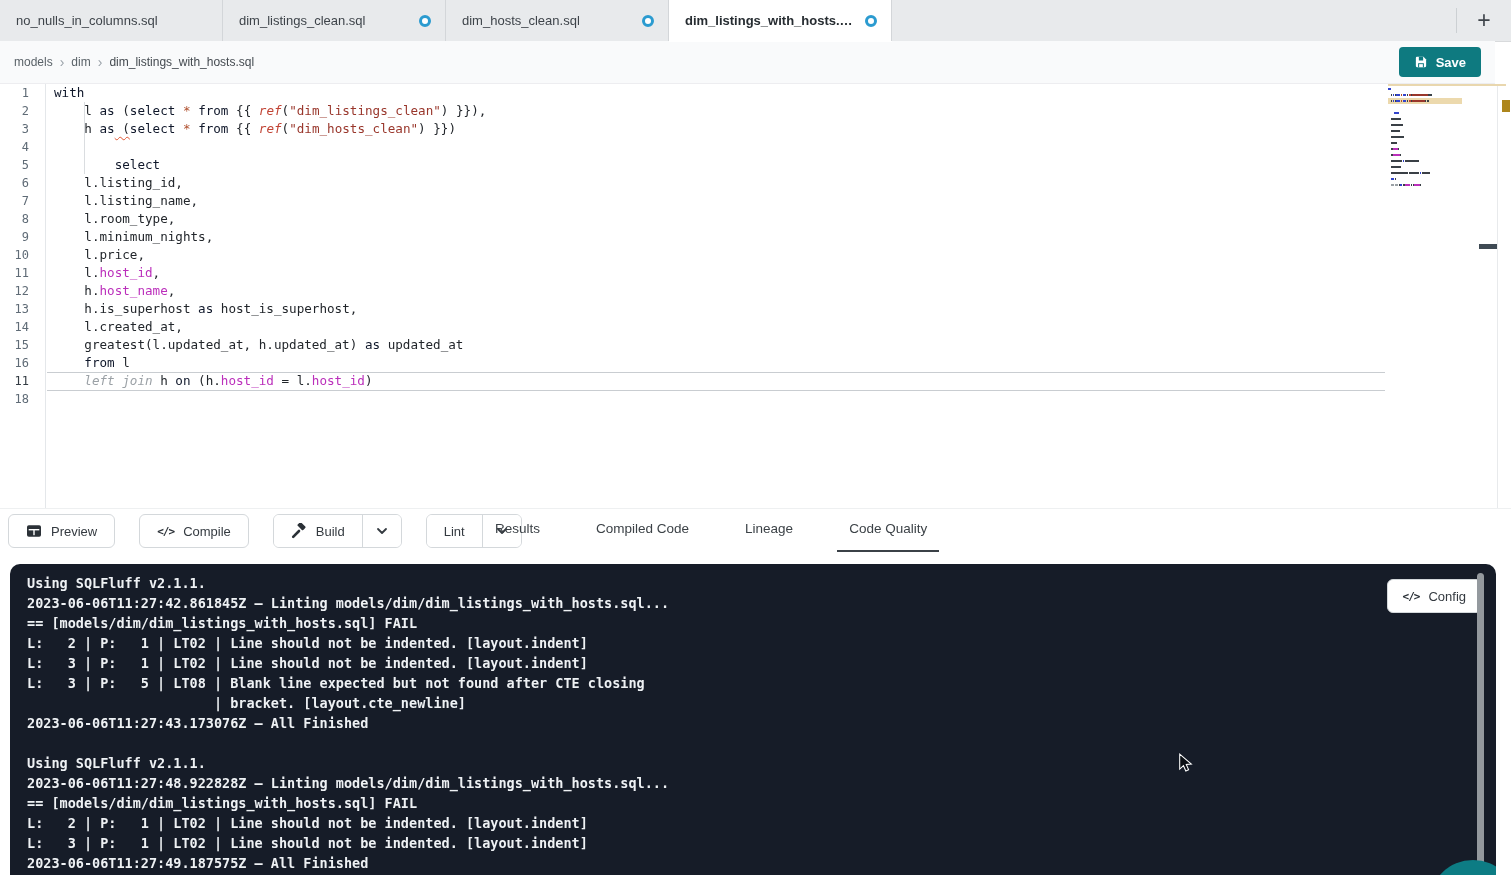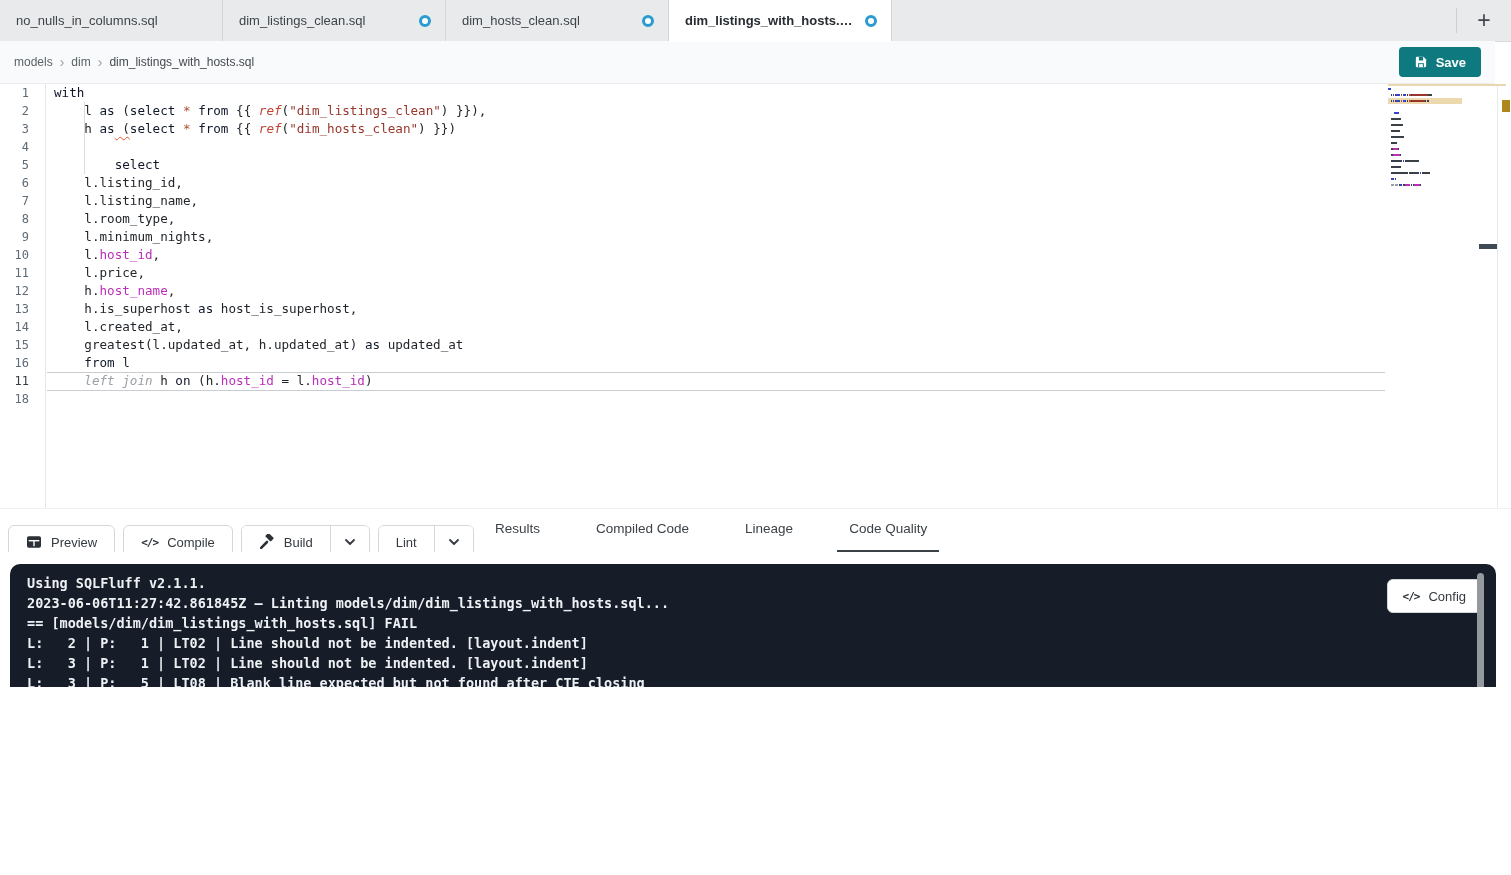--- a/index.html
+++ b/index.html
@@ -1,16 +1,16 @@
 <!DOCTYPE html>
 <html><head>
 <meta charset="utf-8">
 <style>
   html,body{margin:0;padding:0;background:#fff;}
-  .app{position:relative;width:1511px;height:687px;overflow:hidden;background:#fff;
+  .app{position:relative;width:1511px;height:875px;overflow:hidden;background:#fff;
        font-family:"Liberation Sans",sans-serif;-webkit-font-smoothing:antialiased;}
 
   
   .tabbar{position:absolute;top:0;left:0;right:0;height:41px;background:#e8eaec;
           border-bottom:1px solid #d8dadc;display:flex;align-items:stretch;}
   .tab{width:223px;box-sizing:border-box;display:flex;align-items:center;
        padding:0 14px 0 16px;border-right:1px solid #d3d6d9;font-size:13px;color:#3e444a;cursor:pointer;}
   .tab.active{background:#fff;font-weight:bold;color:#262c31;position:relative;z-index:2;box-shadow:0 1px 0 0 #fff;}
   .tablabel{white-space:nowrap;overflow:hidden;text-overflow:ellipsis;}
   .moddot{flex:none;width:12px;height:12px;border-radius:50%;border:3.5px solid #2b9bd0;background:#fff;
@@ -58,21 +58,21 @@
   .mini-row.warn{background:#ecd9ad;}
   .mini-seg{height:2px;flex:none;}
   .ruler-sep{position:absolute;left:1497px;top:0;bottom:0;width:1px;background:#e8eaec;}
   .mark-viewport{position:absolute;left:1388px;top:0;width:118px;height:2px;background:#e9d7ae;}
   .mark-warning{position:absolute;left:1502px;top:16px;width:8px;height:12px;background:#ad861c;}
   .mark-cursor{position:absolute;left:1479px;top:160px;width:18px;height:5px;background:#3f4a54;}
 
   
   .actionbar{position:absolute;top:508px;left:0;right:0;height:44px;background:#fff;
              border-top:1px solid #eef0f1;border-bottom:1px solid #e9ebed;box-sizing:content-box;}
-  .actions{position:absolute;left:8px;top:16px;display:flex;gap:8px;}
+  .actions{position:absolute;left:8px;top:5px;display:flex;gap:24px;}
   .btn,.btngroup{height:34px;box-sizing:border-box;}
   .btn{display:flex;align-items:center;gap:9px;padding:0 17px;background:#fff;border:1px solid #d4d8db;
        border-radius:6px;font-size:13px;color:#343a40;font-family:"Liberation Sans",sans-serif;cursor:pointer;}
   .btngroup{display:flex;border:1px solid #d4d8db;border-radius:6px;overflow:hidden;}
   .btngroup .btn{border:none;border-radius:0;height:32px;}
   .chev{display:flex;align-items:center;padding:0 12px;border-left:1px solid #d4d8db;background:#fff;cursor:pointer;}
   .codeglyph{font:bold 11px "DejaVu Sans Mono",monospace;color:#2b3137;letter-spacing:-1px;}
   .paneltabs{position:absolute;left:483px;top:0;height:44px;display:flex;gap:32px;}
   .ptab{display:flex;align-items:center;padding:0 12px 2px 12px;font-size:13.5px;color:#3c4247;
         border-bottom:3px solid transparent;box-sizing:border-box;cursor:pointer;}
@@ -167,22 +167,22 @@
     <div id="code" class="code-area">
         <div class="code-line"><span class="tk-k">with</span></div>
         <div class="code-line"><span class="tk-d">    l </span><span class="tk-k">as</span><span class="tk-d"> (</span><span class="tk-k">select</span><span class="tk-d"> </span><span class="tk-o">*</span><span class="tk-d"> </span><span class="tk-k">from</span><span class="tk-d"> {{ </span><span class="tk-f">ref</span><span class="tk-d">(</span><span class="tk-s">"dim_listings_clean"</span><span class="tk-d">) }}),</span></div>
         <div class="code-line"><span class="tk-d">    h </span><span class="tk-k">as</span><span class="tk-d tk-sq"> (</span><span class="tk-k">select</span><span class="tk-d"> </span><span class="tk-o">*</span><span class="tk-d"> </span><span class="tk-k">from</span><span class="tk-d"> {{ </span><span class="tk-f">ref</span><span class="tk-d">(</span><span class="tk-s">"dim_hosts_clean"</span><span class="tk-d">) }})</span></div>
         <div class="code-line"></div>
         <div class="code-line"><span class="tk-d">        </span><span class="tk-k">select</span></div>
         <div class="code-line"><span class="tk-d">    l.listing_id,</span></div>
         <div class="code-line"><span class="tk-d">    l.listing_name,</span></div>
         <div class="code-line"><span class="tk-d">    l.room_type,</span></div>
         <div class="code-line"><span class="tk-d">    l.minimum_nights,</span></div>
+        <div class="code-line"><span class="tk-d">    l.price,</span></div>
         <div class="code-line"><span class="tk-d">    l.</span><span class="tk-m">host_id</span><span class="tk-d">,</span></div>
-        <div class="code-line"><span class="tk-d">    l.price,</span></div>
         <div class="code-line"><span class="tk-d">    h.</span><span class="tk-m">host_name</span><span class="tk-d">,</span></div>
         <div class="code-line"><span class="tk-d">    h.is_superhost </span><span class="tk-k">as</span><span class="tk-d"> host_is_superhost,</span></div>
         <div class="code-line"><span class="tk-d">    l.created_at,</span></div>
         <div class="code-line"><span class="tk-d">    greatest(l.updated_at, h.updated_at) </span><span class="tk-k">as</span><span class="tk-d"> updated_at</span></div>
         <div class="code-line"><span class="tk-d">    </span><span class="tk-k">from</span><span class="tk-d"> l</span></div>
         <div class="code-line active"><span class="tk-g">    left join</span><span class="tk-d"> h </span><span class="tk-k">on</span><span class="tk-d"> (h.</span><span class="tk-m">host_id</span><span class="tk-d"> = l.</span><span class="tk-m">host_id</span><span class="tk-d">)</span></div>
         <div class="code-line"></div>
       </div>
     <div class="indent-guide"></div>
     <div class="al-border al-top"></div>

